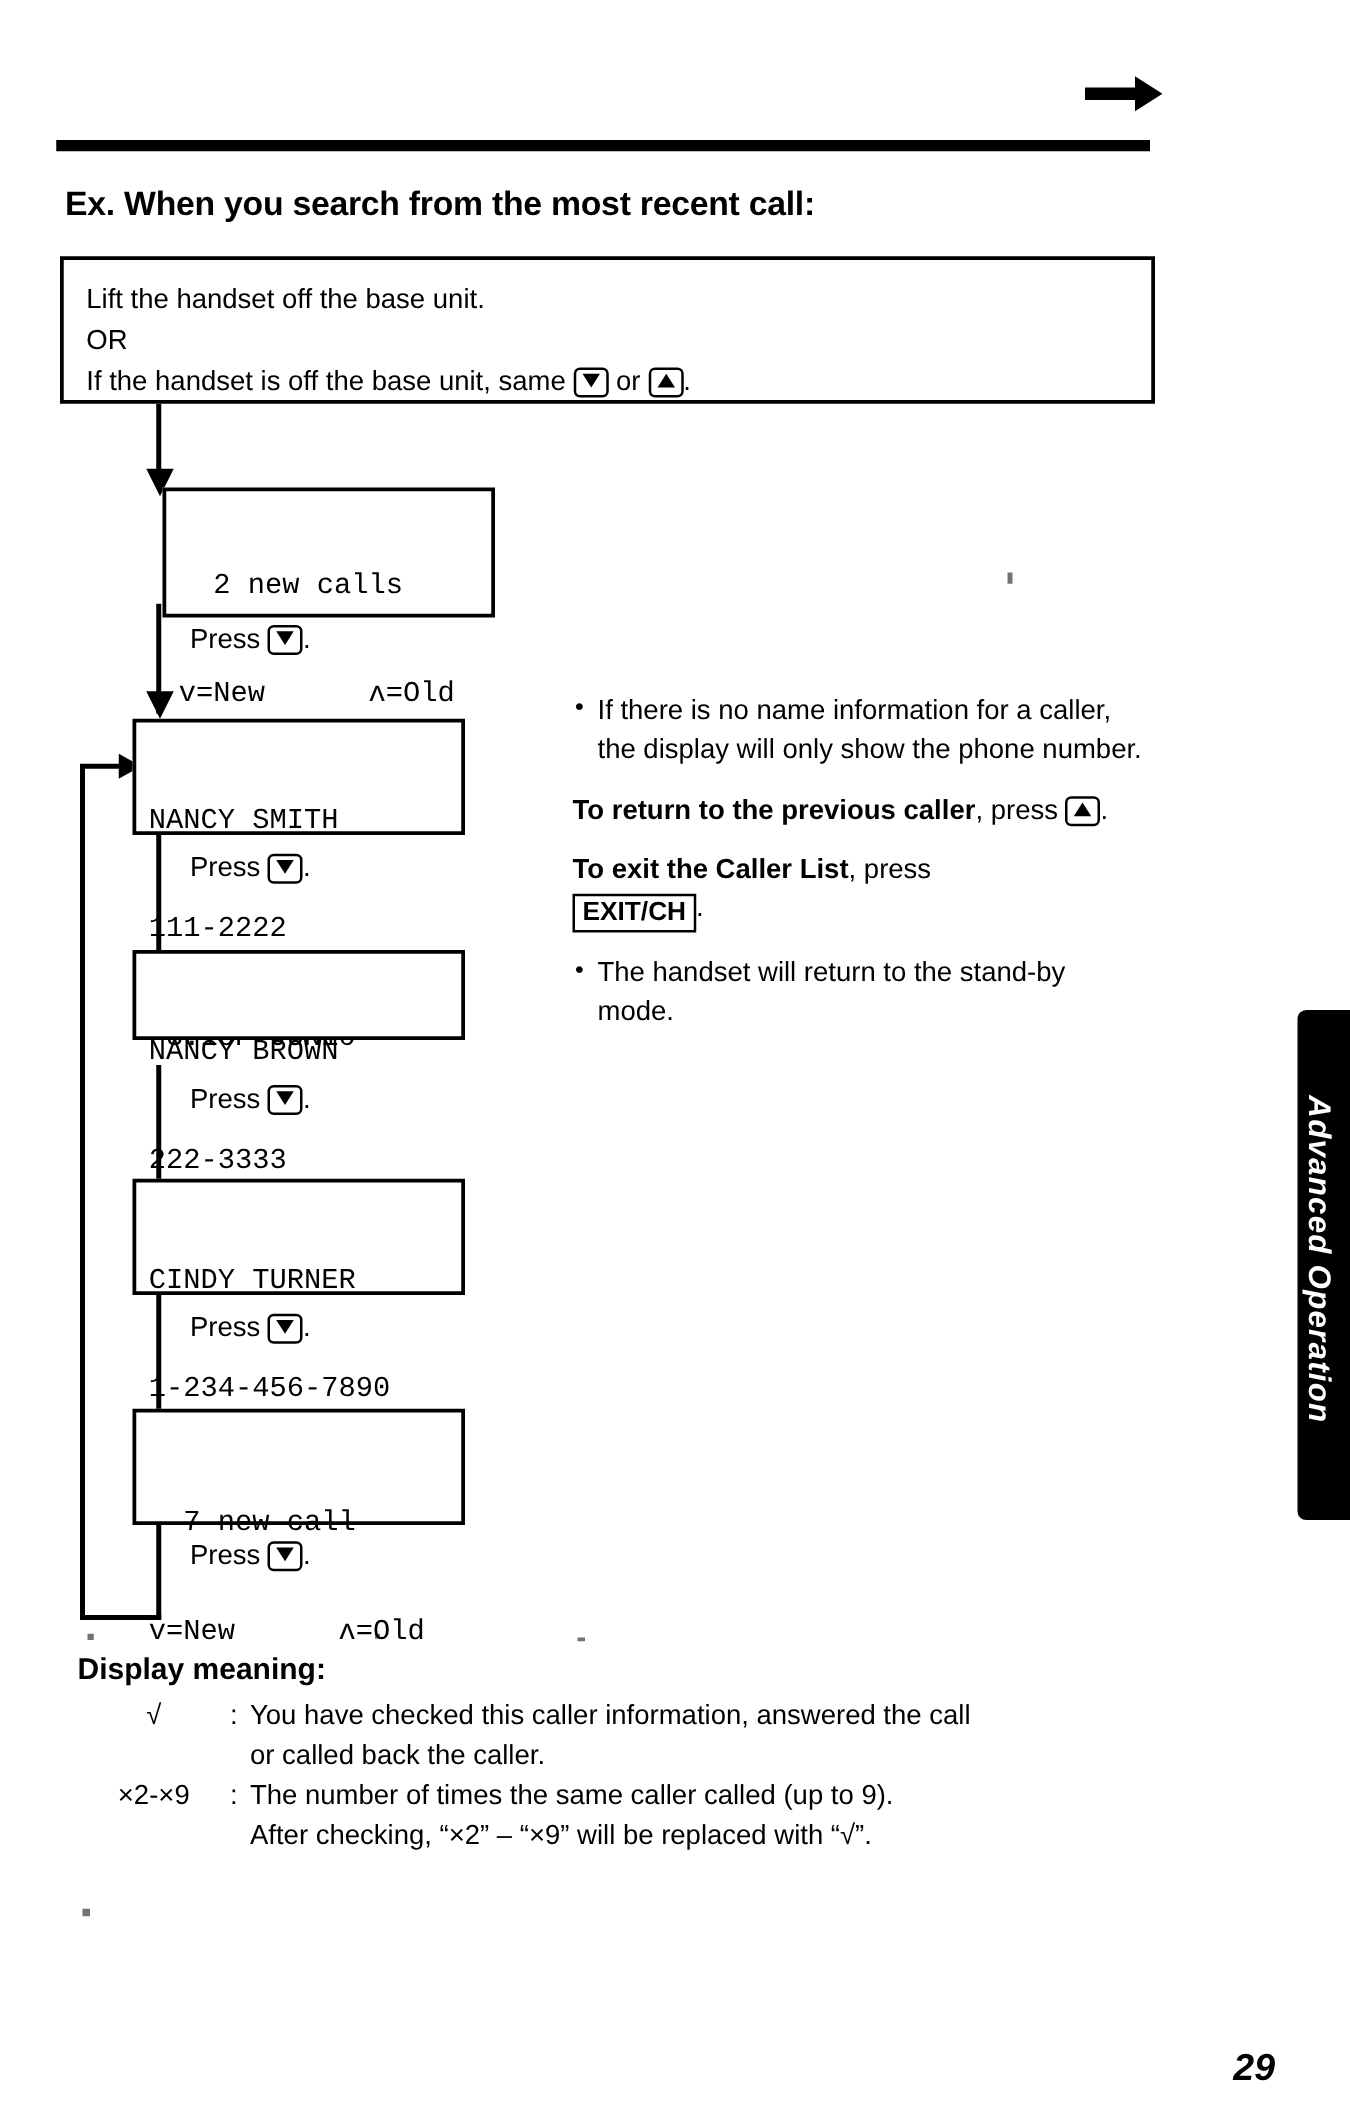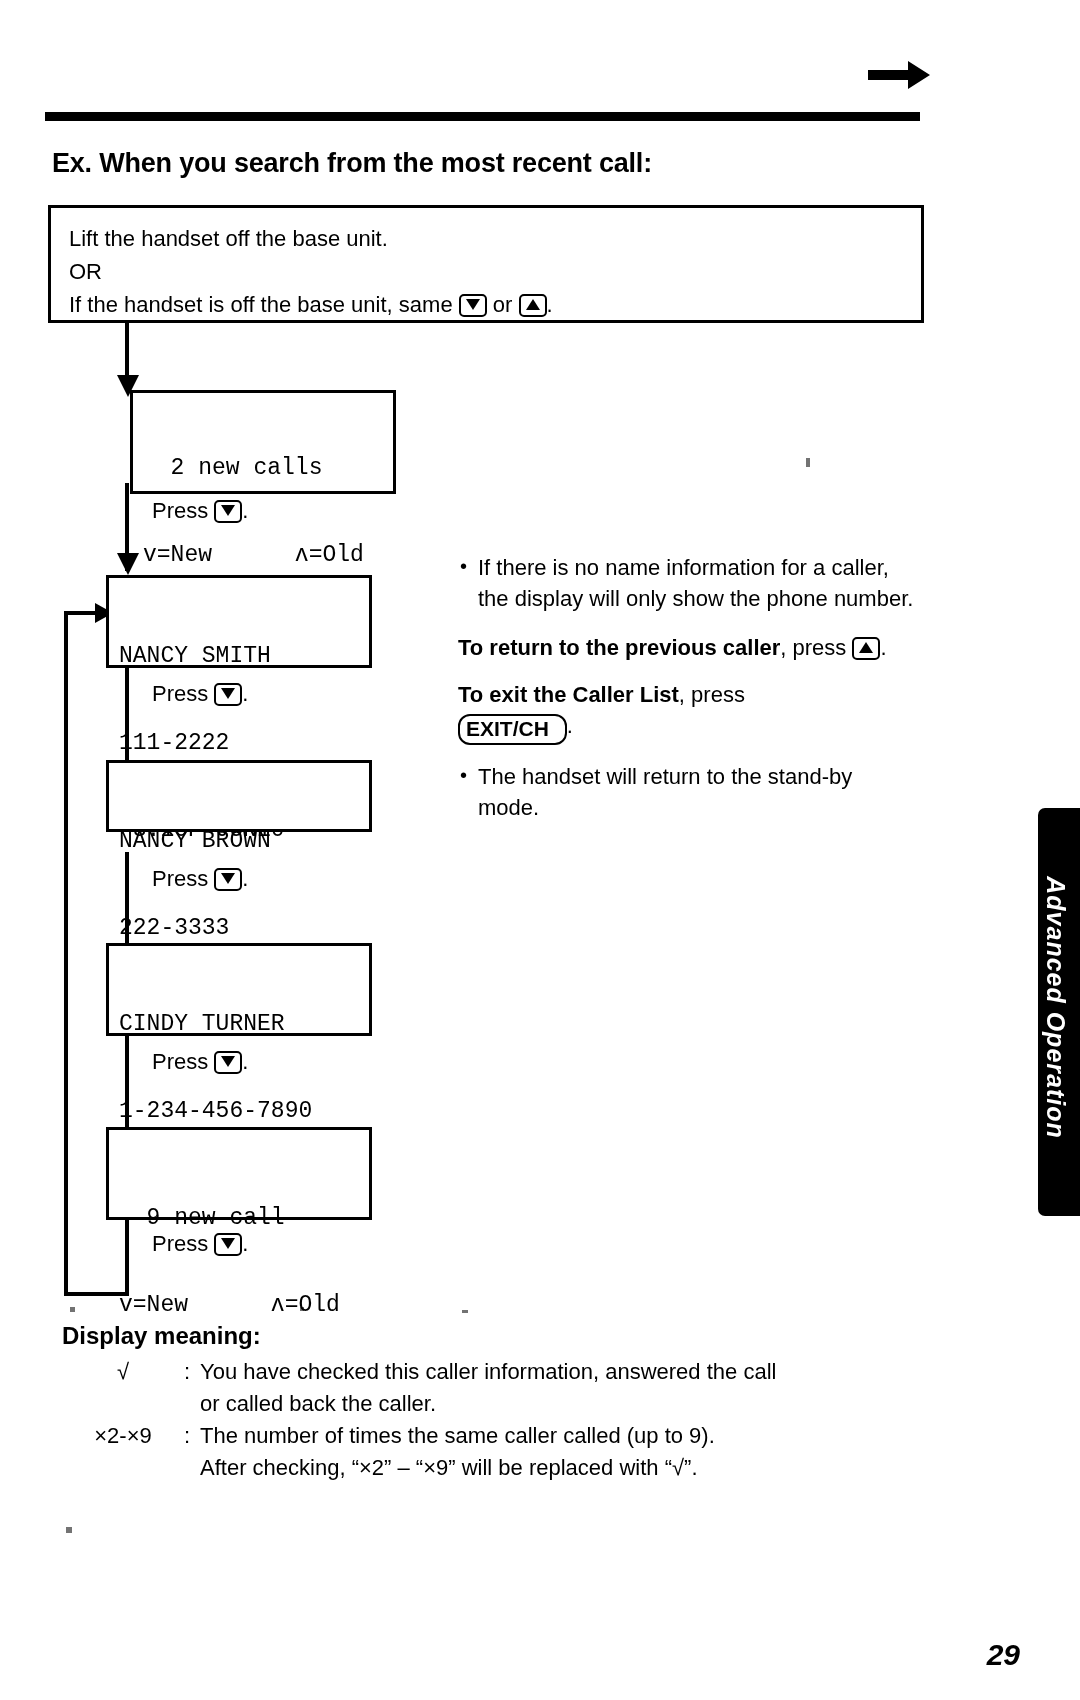--- a/index.html
+++ b/index.html
@@ -82,22 +82,22 @@
     height: 0;
     border-left: 7px solid transparent;
     border-right: 7px solid transparent;
   }
   .keycap .tri.down { border-top: 11px solid #000; margin: 3px 1px 3px 1px; }
   .keycap .tri.up   { border-bottom: 11px solid #000; margin: 3px 1px 3px 1px; }
 
   .keycap-text {
     display: inline-block;
     border: 2.5px solid #000;
-    border-radius: 12px;
-    padding: 1px 16px 2px 6px;
+    border-radius: 0;
+    padding: 1px 6px 2px 6px;
     font-size: 21px;
     font-weight: bold;
     line-height: 1.15;
     vertical-align: -3px;
   }
 
   
   .lcd {
     position: absolute;
     border: 3px solid #000;
@@ -297,21 +297,21 @@
     <div> 1:54P JUN 9 ×2</div>
   </div>
 
   <div class="lcd" style="left:106px; top:943px; width:266px; height:93px;">
     <div>CINDY TURNER</div>
     <div>1-234-456-7890</div>
     <div>10:38A JUN 9 √</div>
   </div>
 
   <div class="lcd" style="left:106px; top:1127px; width:266px; height:93px; padding-top:16px;">
-    <div>  9 new call</div>
+    <div>  7 new call</div>
     <div>v=New      ʌ=Old</div>
   </div>
 
   <div class="press" style="left:152px; top:498px;">
     <span>Press </span><span class="keycap"><span class="tri down"></span></span><span>.</span>
   </div>
 
   <div class="press" style="left:152px; top:681px;">
     <span>Press </span><span class="keycap"><span class="tri down"></span></span><span>.</span>
   </div>

